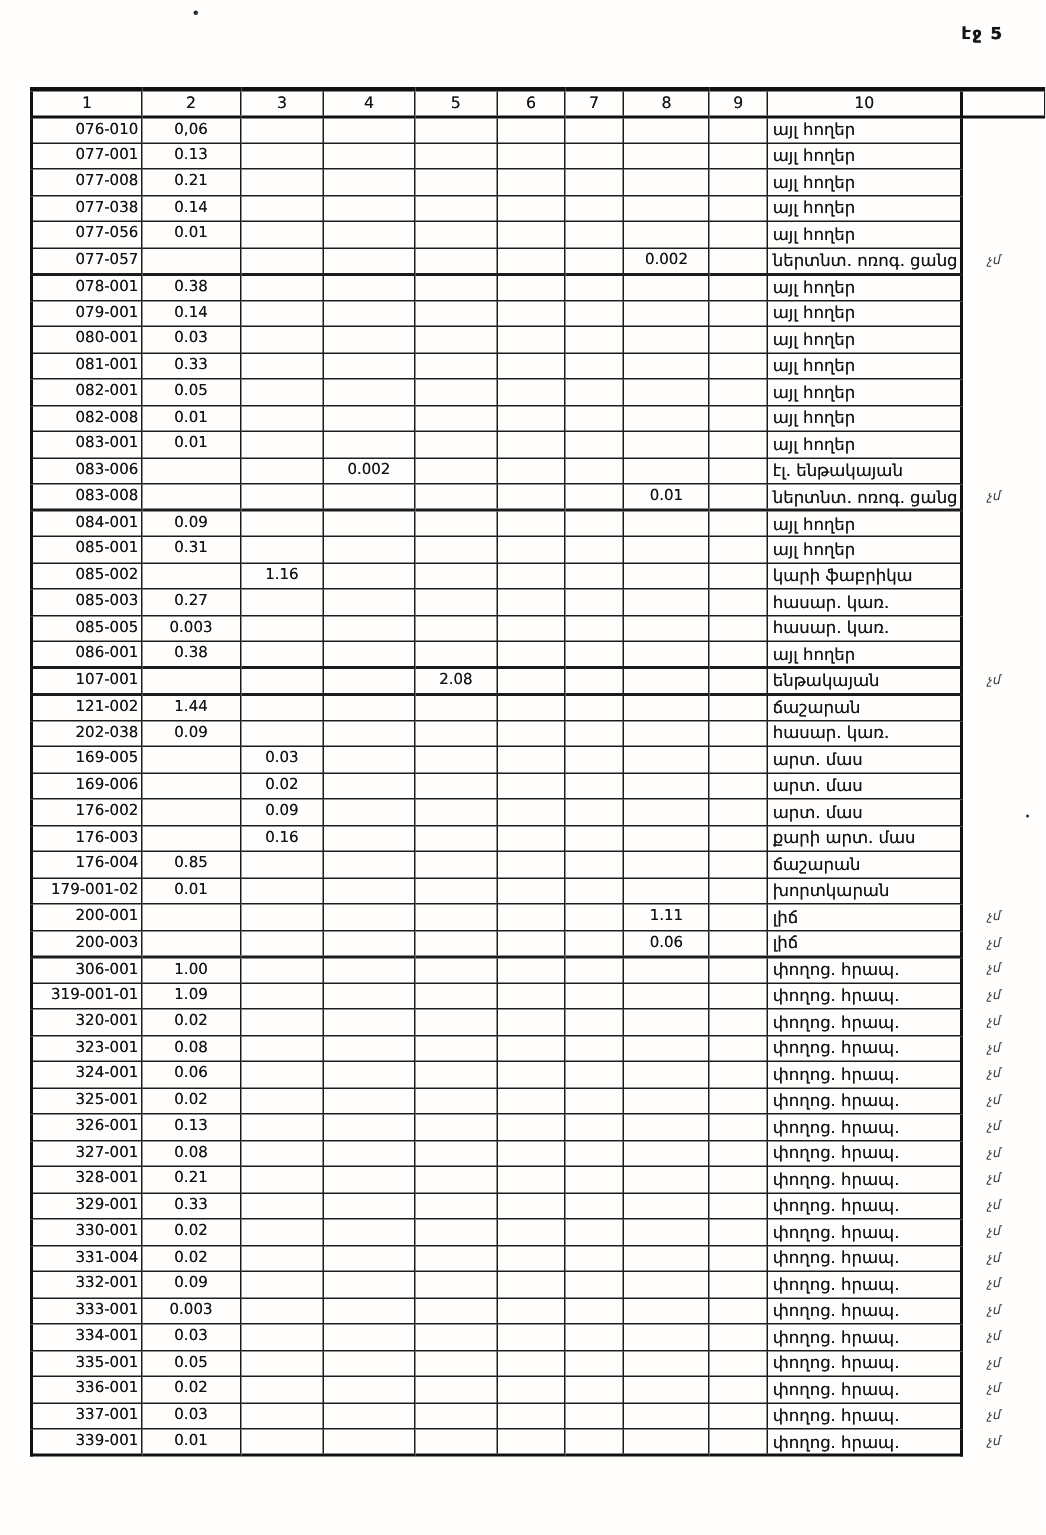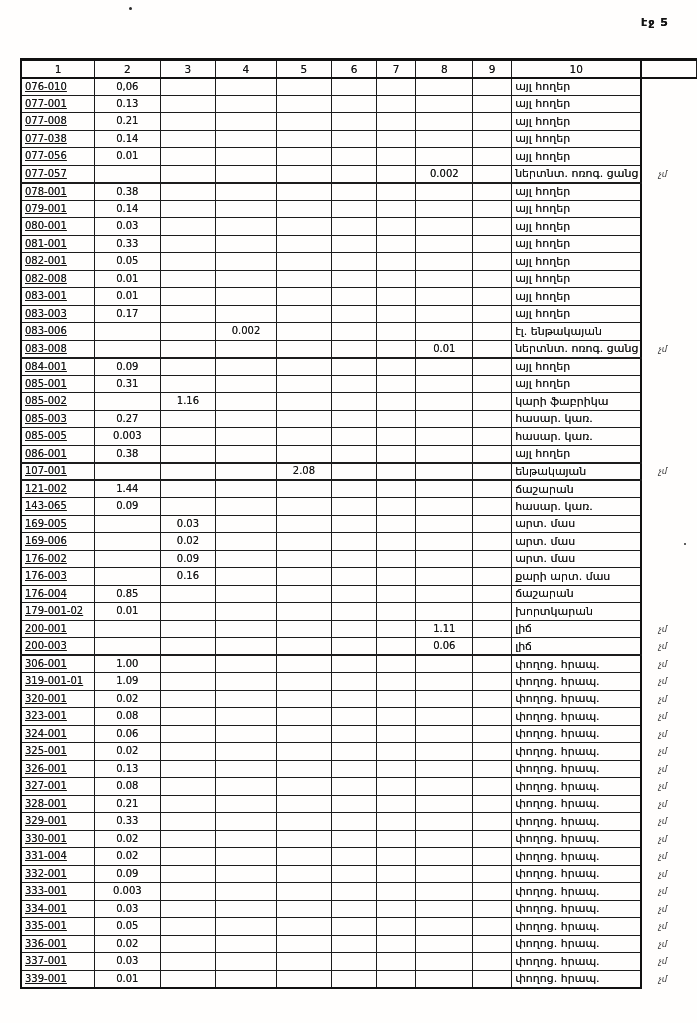--- a/index.html
+++ b/index.html
@@ -22,21 +22,21 @@
     border:1px solid #1c1c1c; overflow:hidden; white-space:nowrap;
     font-size:10px; line-height:1; vertical-align:middle;
     padding:0 2px; text-shadow:0 0 0.4px rgba(0,0,0,.65);
   }
   .scan-table thead tr { height:18px; }
   .scan-table tbody tr { height:17.5px; }
   .scan-table thead th {
     font-weight:normal; text-align:center; font-size:10.5px;
     border-top:3px solid #111; border-bottom:2px solid #111;
   }
-  td.c1  { text-align:left; padding-left:3px;text-decoration:underline; }
+  td.c1  { text-align:right; padding-left:3px; }
   td.c2, td.c3, td.c4, td.c5, td.c6, td.c7, td.c8, td.c9 { text-align:center; }
   td.c10 { text-align:left; padding-left:3px; font-size:11px; }
   .scan-table th:first-child, .scan-table td.c1 { border-left:2px solid #111; }
   .scan-table th.h10, .scan-table td.c10 { border-right:2px solid #111; }
   .scan-table tbody tr:last-child td { border-bottom:2px solid #111; }
   tr.thick td { border-bottom-width:2px; }
   td.note-cell {
     border:none !important; background:transparent; width:40px;
     font-size:8.5px; color:#3c3c3c; font-style:italic; padding-left:16px;
     text-shadow:none;
@@ -243,33 +243,20 @@
           <td class="c4"></td>
           <td class="c5"></td>
           <td class="c6"></td>
           <td class="c7"></td>
           <td class="c8"></td>
           <td class="c9"></td>
           <td class="c10">այլ հողեր</td>
           <td class="note-cell"></td>
         </tr>
         <tr>
-          <td class="c1">083-003</td>
-          <td class="c2">0.17</td>
-          <td class="c3"></td>
-          <td class="c4"></td>
-          <td class="c5"></td>
-          <td class="c6"></td>
-          <td class="c7"></td>
-          <td class="c8"></td>
-          <td class="c9"></td>
-          <td class="c10">այլ հողեր</td>
-          <td class="note-cell"></td>
-        </tr>
-        <tr>
           <td class="c1">083-006</td>
           <td class="c2"></td>
           <td class="c3"></td>
           <td class="c4">0.002</td>
           <td class="c5"></td>
           <td class="c6"></td>
           <td class="c7"></td>
           <td class="c8"></td>
           <td class="c9"></td>
           <td class="c10">էլ. ենթակայան</td>
@@ -386,21 +373,21 @@
           <td class="c4"></td>
           <td class="c5"></td>
           <td class="c6"></td>
           <td class="c7"></td>
           <td class="c8"></td>
           <td class="c9"></td>
           <td class="c10">ճաշարան</td>
           <td class="note-cell"></td>
         </tr>
         <tr>
-          <td class="c1">143-065</td>
+          <td class="c1">202-038</td>
           <td class="c2">0.09</td>
           <td class="c3"></td>
           <td class="c4"></td>
           <td class="c5"></td>
           <td class="c6"></td>
           <td class="c7"></td>
           <td class="c8"></td>
           <td class="c9"></td>
           <td class="c10">հասար. կառ.</td>
           <td class="note-cell"></td>

